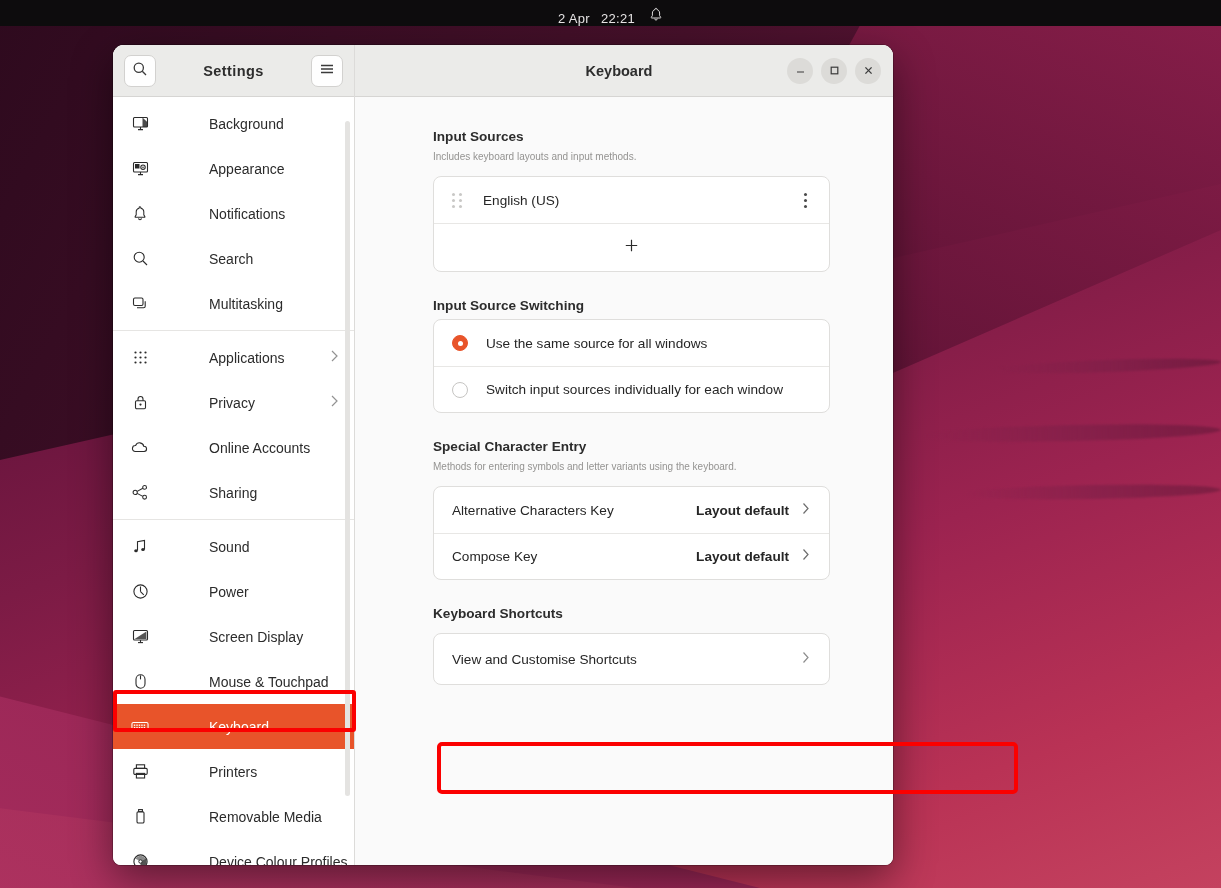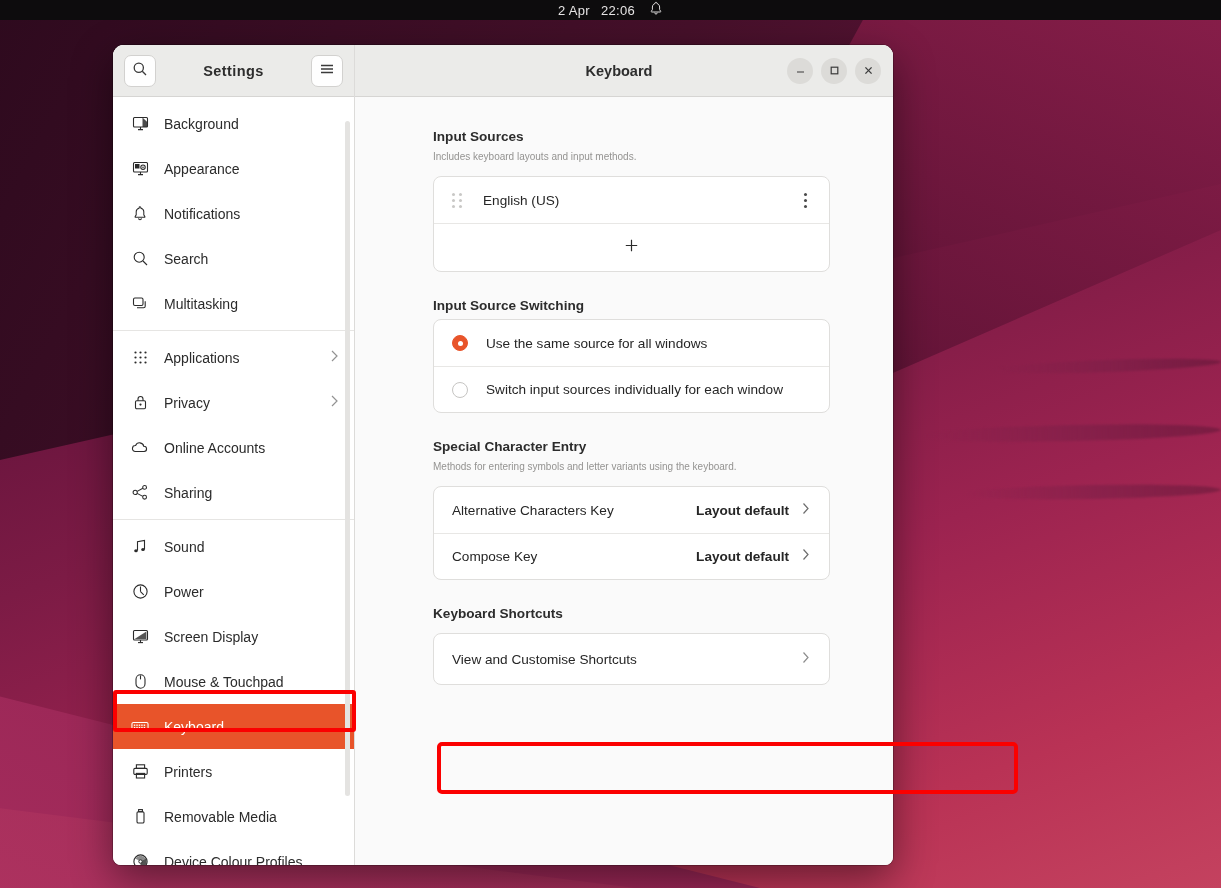--- a/index.html
+++ b/index.html
@@ -49,23 +49,23 @@
     border-radius: 50%;
     filter: blur(1px);
   }
   .streak.s1 { top: 360px; width: 230px; transform: rotate(-2deg); }
   .streak.s2 { top: 425px; width: 300px; transform: rotate(-1.2deg); height: 16px; }
   .streak.s3 { top: 485px; width: 260px; transform: rotate(-1deg); height: 14px; }
 
   
   #topbar {
     position: absolute; top: 0; left: 0;
-    width: 1221px; height: 20px;
+    width: 1221px; height: 26px;
     background: #0d0c0d;
-    display: flex; align-items: center; justify-content: center;
+    display: flex; align-items: flex-end; justify-content: center;
     gap: 14px;
     z-index: 40;
   }
   #topbar .clock {
     color: #e6e4e4; font-size: 13px; letter-spacing: .3px;
     display: flex; gap: 11px;
   }
   #topbar .bell { display: block; }
 
   
@@ -117,20 +117,21 @@
   }
   .nav-item {
     display: flex; align-items: center;
     height: 45px; padding: 0 14px 0 18px;
     gap: 15px; cursor: pointer;
     position: relative;
   }
   .nav-item .label {
     font-size: 14px; color: #2b2b2b; flex: 1;
     white-space: nowrap;
+    margin-left: 45px;
   }
   .nav-item .ico {
     width: 18px; height: 18px;
     display: flex; align-items: center; justify-content: center;
     flex: 0 0 18px;
   }
   .nav-item .chev { flex: 0 0 10px; opacity: .6; }
   .nav-item.selected { background: #e8542a; }
   .nav-item.selected .label { color: #ffffff; }
   .nav-sep {
@@ -233,21 +234,21 @@
   <div class="wp-facet wp-b"></div>
   <div class="wp-facet wp-c"></div>
   <div class="wp-facet wp-d"></div>
   <div class="streak s1"></div>
   <div class="streak s2"></div>
   <div class="streak s3"></div>
 
   <div id="topbar">
     <div class="clock">
       <span>2 Apr</span>
-      <span>22:06</span>
+      <span>22:21</span>
     </div>
     <span class="bell">
       <svg width="14" height="15" viewBox="0 0 14 15">
           <path d="M7 1.2c-.5 0-.9.4-.9.9v.4C4.5 2.9 3.4 4.3 3.4 6v2.6L2.3 10.3c-.2.3 0 .7.4.7h8.6c.4 0 .6-.4.4-.7L10.6 8.6V6c0-1.7-1.1-3.1-2.7-3.5v-.4c0-.5-.4-.9-.9-.9z" fill="none" stroke="#dcdada" stroke-width="1"></path>
           <path d="M5.7 11.7c0 .8.6 1.4 1.3 1.4s1.3-.6 1.3-1.4" fill="none" stroke="#dcdada" stroke-width="1"></path>
         </svg>
     </span>
   </div>
 
   <div id="window">

